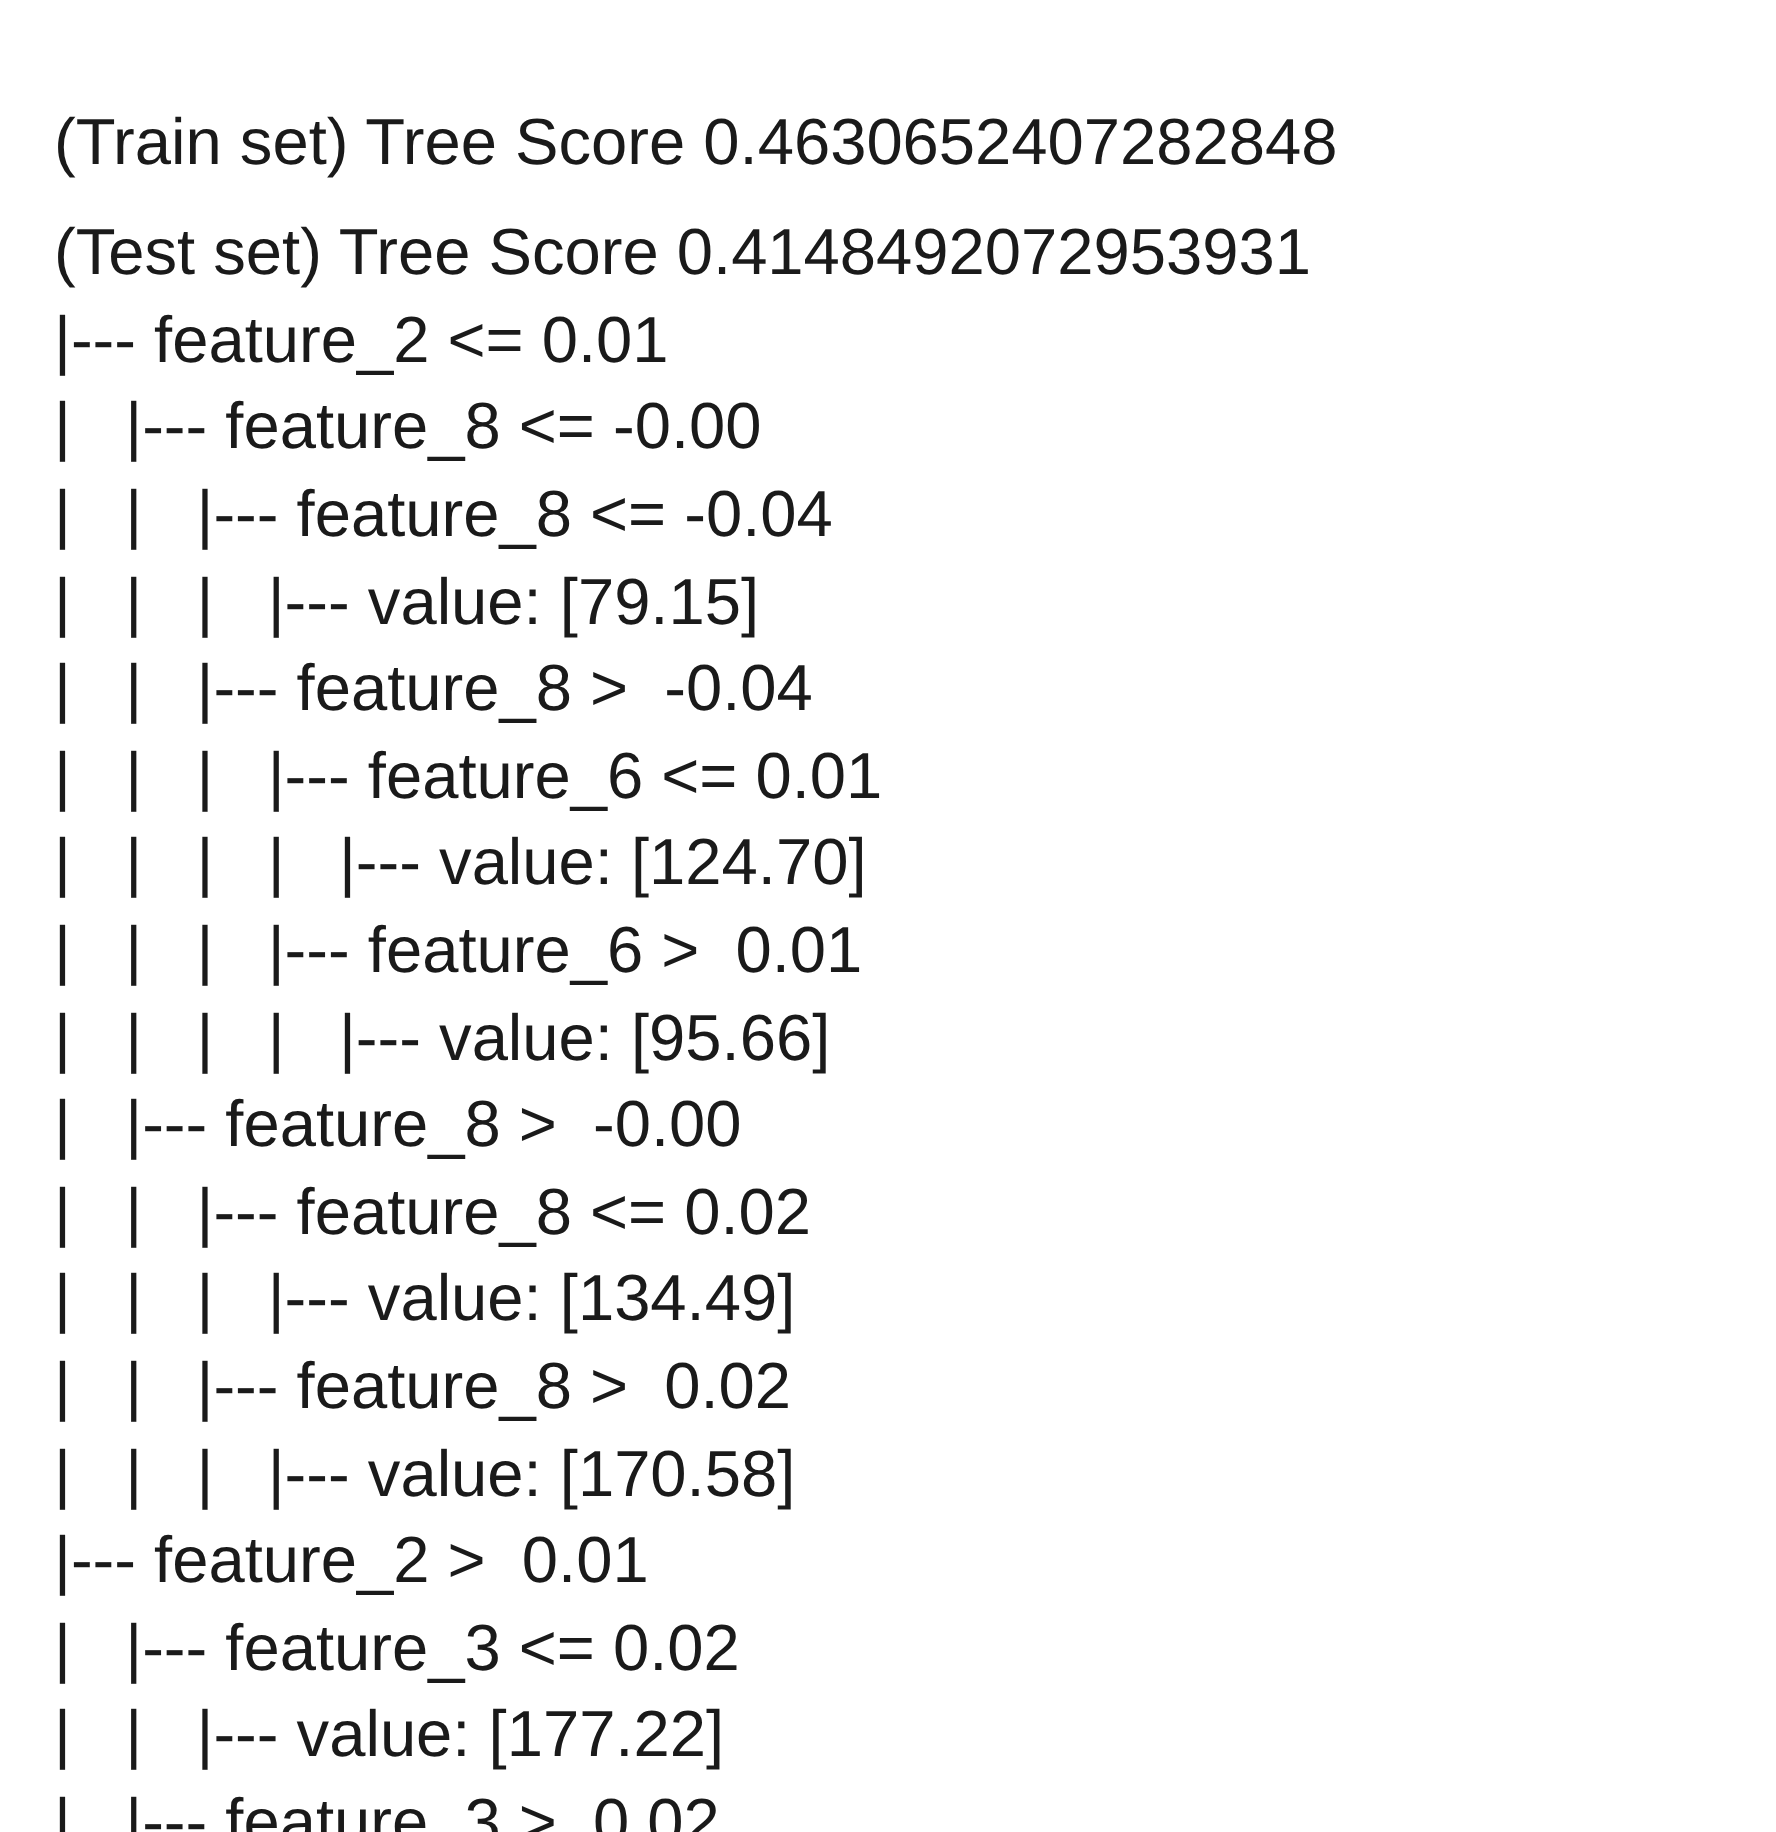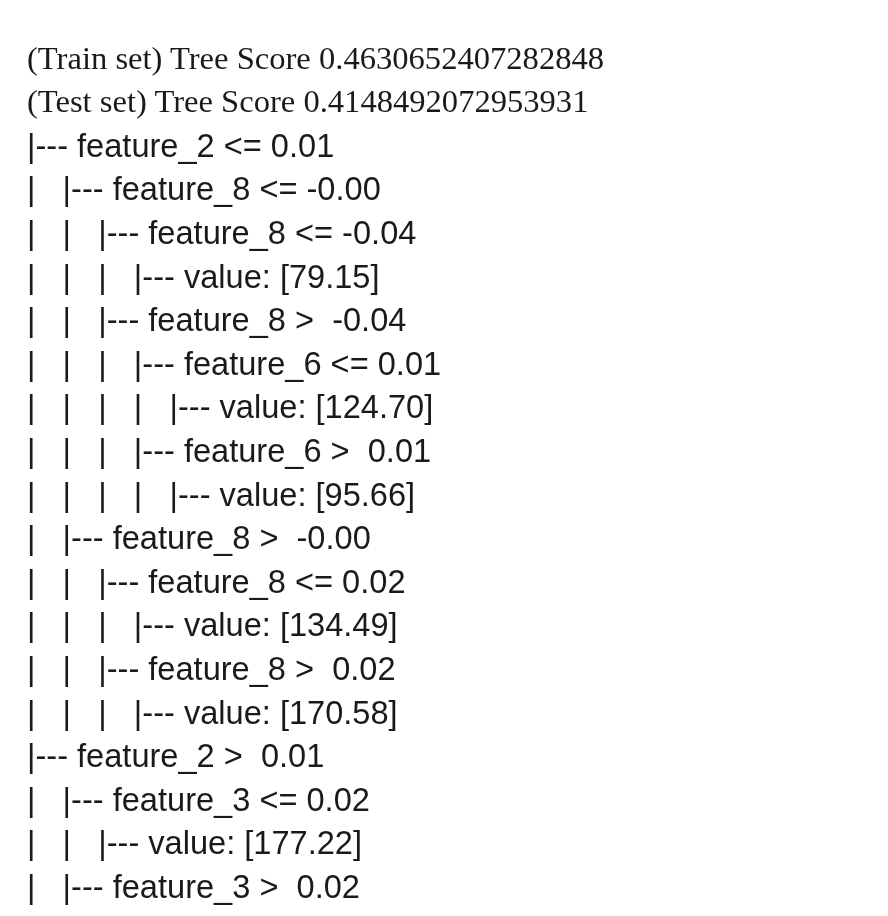--- a/index.html
+++ b/index.html
@@ -32,19 +32,20 @@
   .output-line {
     white-space: pre;
     display: block;
     height: 43.6px;
     font-family: Liberation Sans, sans-serif;
   }
   .score-line {
     white-space: pre;
     display: block;
     height: 43.6px;
-    font-family: Liberation Serif, serif;
+    font-family: Liberation Sans, sans-serif;
+    margin-top: 12px;
   }
 </style>
 </head>
 <body>
 
 <pre id="terminal-output"><span class="score-line">(Train set) Tree Score 0.4630652407282848</span><span class="score-line">(Test set) Tree Score 0.4148492072953931</span><span id="tree-lines"><span class="output-line">|--- feature_2 &lt;= 0.01</span><span class="output-line">|   |--- feature_8 &lt;= -0.00</span><span class="output-line">|   |   |--- feature_8 &lt;= -0.04</span><span class="output-line">|   |   |   |--- value: [79.15]</span><span class="output-line">|   |   |--- feature_8 &gt;  -0.04</span><span class="output-line">|   |   |   |--- feature_6 &lt;= 0.01</span><span class="output-line">|   |   |   |   |--- value: [124.70]</span><span class="output-line">|   |   |   |--- feature_6 &gt;  0.01</span><span class="output-line">|   |   |   |   |--- value: [95.66]</span><span class="output-line">|   |--- feature_8 &gt;  -0.00</span><span class="output-line">|   |   |--- feature_8 &lt;= 0.02</span><span class="output-line">|   |   |   |--- value: [134.49]</span><span class="output-line">|   |   |--- feature_8 &gt;  0.02</span><span class="output-line">|   |   |   |--- value: [170.58]</span><span class="output-line">|--- feature_2 &gt;  0.01</span><span class="output-line">|   |--- feature_3 &lt;= 0.02</span><span class="output-line">|   |   |--- value: [177.22]</span><span class="output-line">|   |--- feature_3 &gt;  0.02</span><span class="output-line">|   |   |--- value: [242.04]</span></span></pre>
 
 </body></html>

